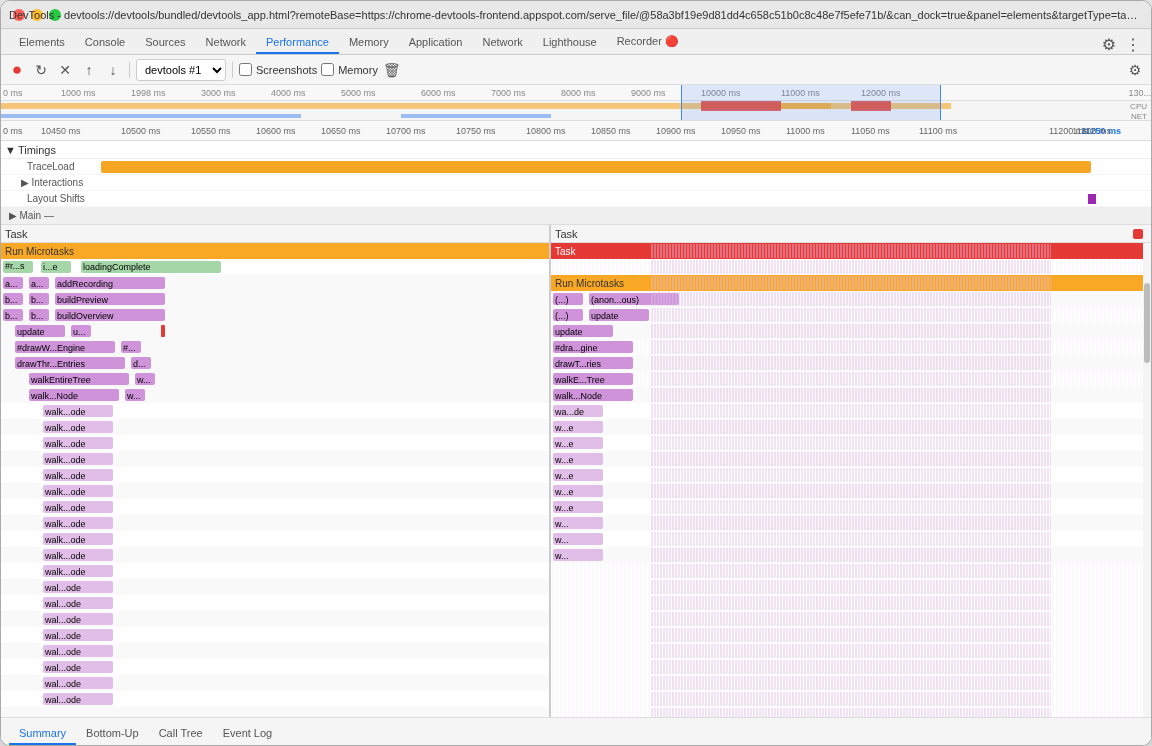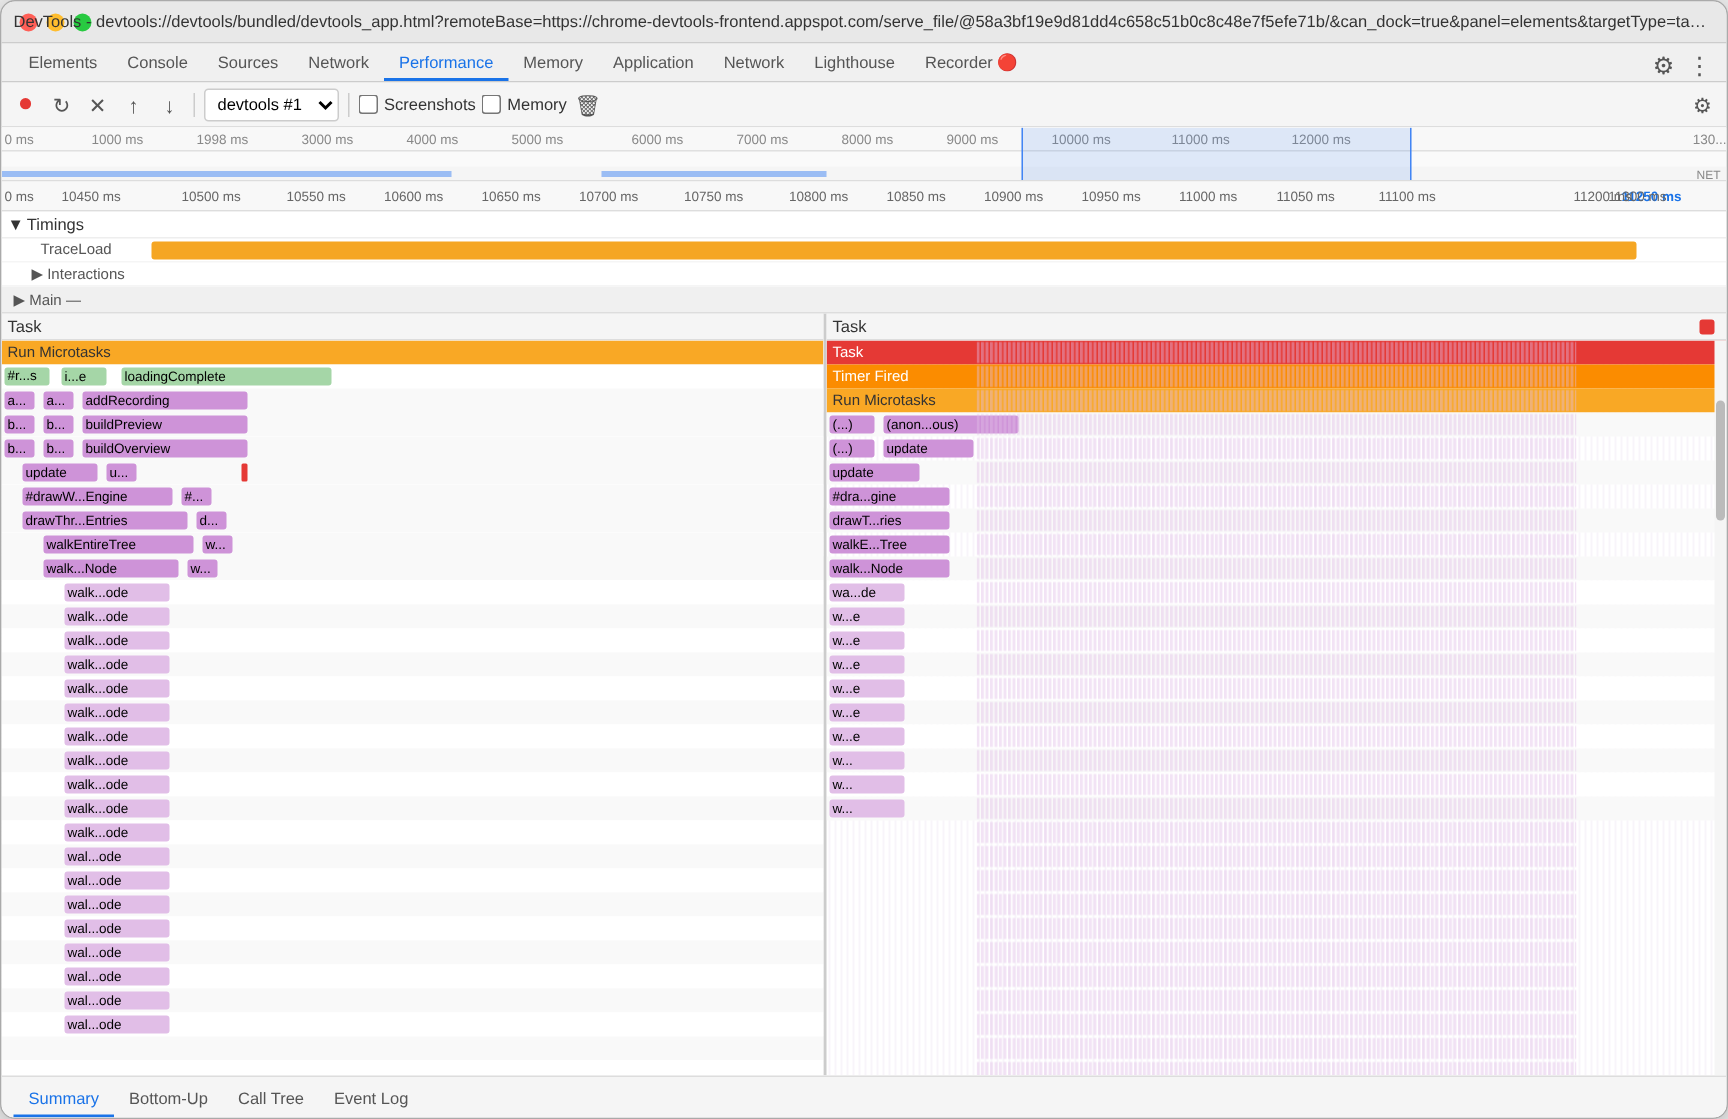--- a/index.html
+++ b/index.html
@@ -350,20 +350,30 @@
         <span class="ruler-label" style="left:420px; font-size:9px; color:#888;">6000 ms</span>
         <span class="ruler-label" style="left:490px; font-size:9px; color:#888;">7000 ms</span>
         <span class="ruler-label" style="left:560px; font-size:9px; color:#888;">8000 ms</span>
         <span class="ruler-label" style="left:630px; font-size:9px; color:#888;">9000 ms</span>
         <span class="ruler-label" style="left:700px; font-size:9px; color:#888;">10000 ms</span>
         <span class="ruler-label" style="left:780px; font-size:9px; color:#888;">11000 ms</span>
         <span class="ruler-label" style="left:860px; font-size:9px; color:#888;">12000 ms</span>
         <span class="ruler-label" style="right:0px; font-size:9px; color:#888;">130...</span>
       </div>
 
+      <div style="position:absolute; top:16px; left:0; right:0; height:10px; background:#f5f5f5;">
+        <div style="position:absolute; right:4px; top:1px; font-size:8px; color:#888;">CPU</div>
+
+        <svg width="100%" height="10" style="position:absolute; top:0; left:0;">
+          <rect x="0" y="2" width="950" height="6" fill="#f5a623" opacity="0.6"></rect>
+          <rect x="700" y="0" width="80" height="10" fill="#e53935" opacity="0.8"></rect>
+          <rect x="850" y="0" width="40" height="10" fill="#e53935" opacity="0.8"></rect>
+          <rect x="780" y="2" width="50" height="6" fill="#f9a825" opacity="0.7"></rect>
+        </svg>
+      </div>
 
       <div style="position:absolute; top:26px; left:0; right:0; height:10px; background:#f5f5f5;">
         <div style="position:absolute; right:4px; top:1px; font-size:8px; color:#888;">NET</div>
         <svg width="100%" height="10" style="position:absolute; top:0; left:0;">
           <rect x="0" y="3" width="300" height="4" fill="#4285f4" opacity="0.5"></rect>
           <rect x="400" y="3" width="150" height="4" fill="#4285f4" opacity="0.5"></rect>
         </svg>
       </div>
 
       <div class="minimap-selection" style="left:680px; width:260px;"></div>
@@ -398,20 +408,24 @@
           <span>▼</span>
           <span style="margin-left:2px;">Timings</span>
         </div>
         <div class="timing-row">
           <span style="font-size:10px; color:#555; margin-left:10px;">TraceLoad</span>
           <div style="position:absolute; left:100px; right:60px; height:12px; background:#f5a623; border-radius:2px; top:2px;"></div>
         </div>
         <div class="timing-row">
           <span style="font-size:10px; color:#555; margin-left:4px;">▶ Interactions</span>
         </div>
+        <div class="timing-row">
+          <span style="font-size:10px; color:#555; margin-left:10px;">Layout Shifts</span>
+          <div style="position:absolute; right:55px; width:8px; height:10px; background:#9c27b0; top:3px;"></div>
+        </div>
       </div>
 
       <div class="url-bar">
         <span>▶ Main —</span>
       </div>
 
       <div class="flame-chart">
 
         <div class="flame-left">
           <div class="flame-col-header">
@@ -593,23 +607,20 @@
                   <line x1="2" y1="0" x2="2" y2="100%" stroke="#e0d0e8" stroke-width="0.5"></line>
                 </pattern>
               </defs>
               <rect width="100%" height="100%" fill="url(#vlines)" opacity="0.5"></rect>
             </svg>
 
             <div style="position:absolute; top:0; left:0; right:0; height:16px; background:#e53935; display:flex; align-items:center;">
               <span style="font-size:10px; color:white; padding-left:4px; font-weight:500;">Task</span>
             </div>
 
-            <div style="position:absolute; top:16px; left:0; right:0; height:16px; background:#fb8c00; display:flex; align-items:center;">
-              <span style="font-size:10px; color:white; padding-left:4px;">Timer Fired</span>
-            </div>
 
             <div style="position:absolute; top:32px; left:0; right:0; height:16px; background:#f9a825; display:flex; align-items:center;">
               <span style="font-size:10px; color:#333; padding-left:4px;">Run Microtasks</span>
             </div>
 
             <div style="position:absolute; top:48px; left:0; right:0; height:16px; display:flex; align-items:center; background:#f9f9f9;">
               <div style="position:absolute; left:2px; top:2px; width:30px; height:12px; background:#ce93d8; border-radius:2px;">
                 <span style="font-size:9px; padding-left:2px;">(...)</span>
               </div>
               <div style="position:absolute; left:38px; top:2px; width:90px; height:12px; background:#ce93d8; border-radius:2px;">

